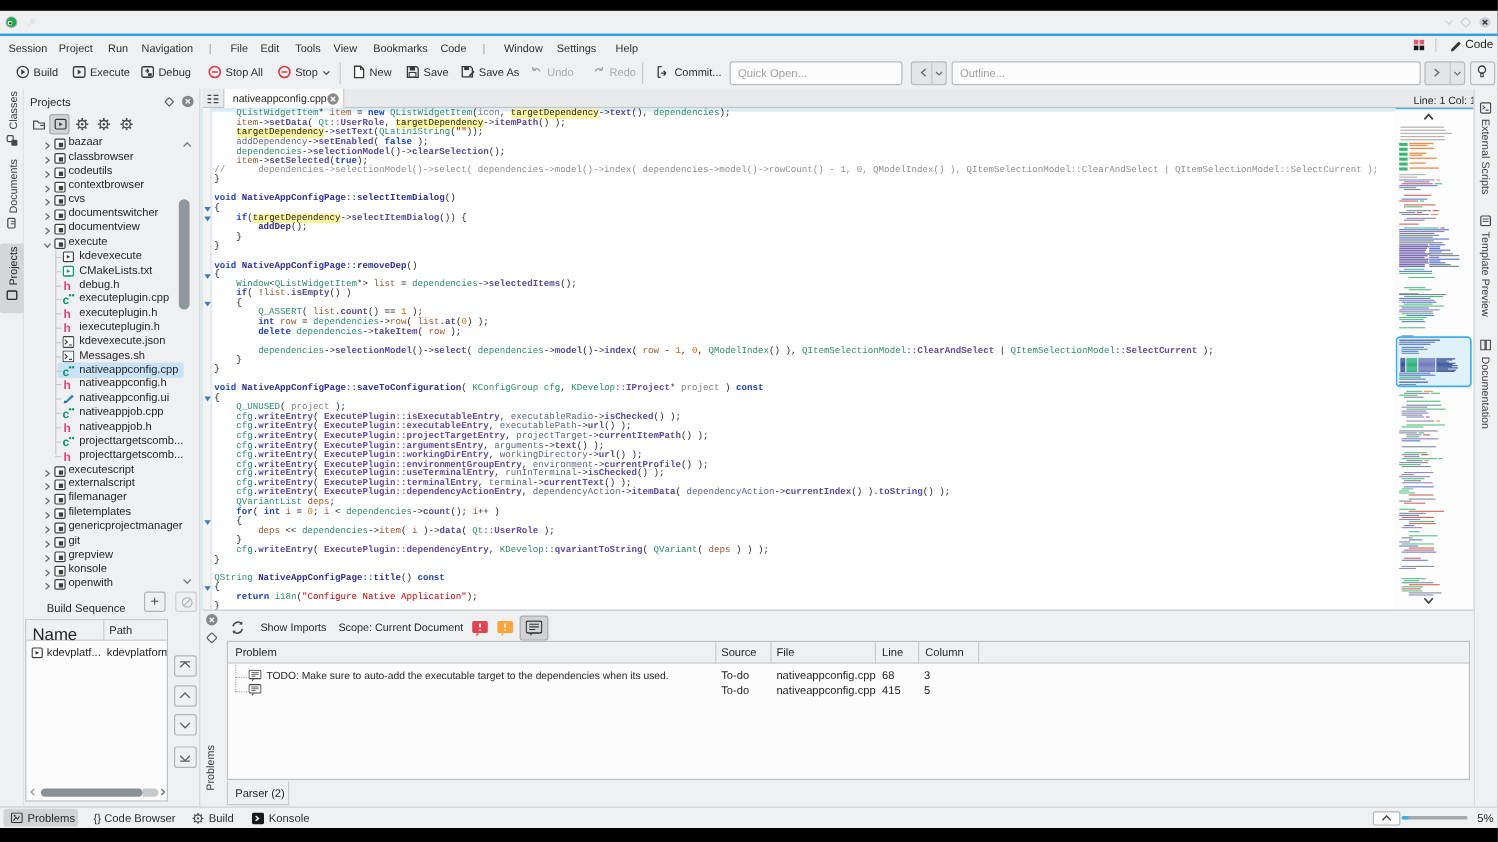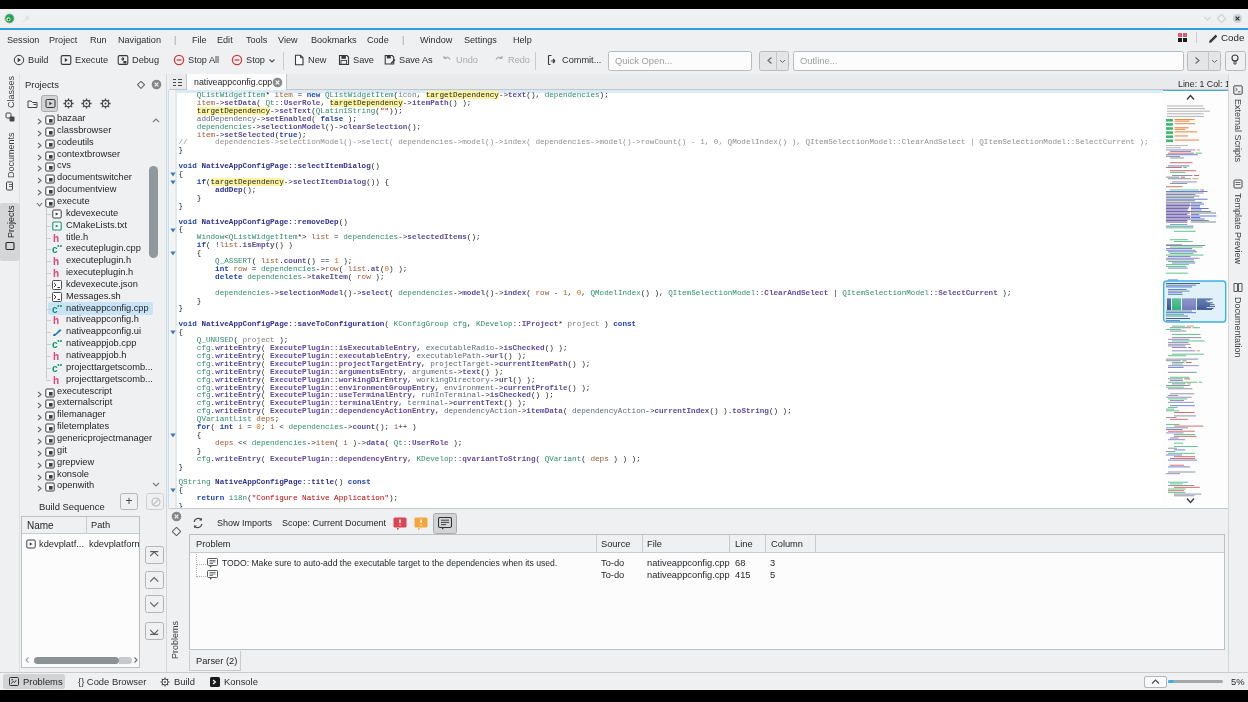--- a/index.html
+++ b/index.html
@@ -420,21 +420,21 @@
       </span>
       <span style="position:absolute;left:14px;top:-1px;font-size:9.3px;white-space:nowrap;overflow:hidden;max-width:100px">CMakeLists.txt</span>
     </div>
 <div class="abs" style="left:46px;top:228.5px;width:5px;height:1px;background:#c9cbcd"></div>
 <div class="abs" style="left:52px;top:223.5px;width:120px;height:12px">
       <span style="position:absolute;left:0px;top:0px;width:10px;height:10px">
         <svg width="10" height="10">
           <text x="1" y="9" font-size="10" font-weight="bold" fill="#e0447c" font-family="Liberation Sans">h</text>
         </svg>
       </span>
-      <span style="position:absolute;left:14px;top:-1px;font-size:9.3px;white-space:nowrap;overflow:hidden;max-width:100px">title.h</span>
+      <span style="position:absolute;left:14px;top:-1px;font-size:9.3px;white-space:nowrap;overflow:hidden;max-width:100px">debug.h</span>
     </div>
 <div class="abs" style="left:46px;top:240.3px;width:5px;height:1px;background:#c9cbcd"></div>
 <div class="abs" style="left:52px;top:235.3px;width:120px;height:12px">
       <span style="position:absolute;left:0px;top:0px;width:10px;height:10px">
         <svg width="10" height="10">
           <text x="0" y="9" font-size="10" font-weight="bold" fill="#0e9671" font-family="Liberation Sans">c</text>
           <circle cx="6.4" cy="2" r="1" fill="#0e9671"></circle>
           <circle cx="9" cy="2" r="1" fill="#0e9671"></circle>
         </svg>
       </span>
@@ -690,21 +690,21 @@
 <div class="abs" style="left:39px;top:492px;font-size:9.4px;color:#232629">Build Sequence</div>
 <div class="abs" style="left:120px;top:484px;width:18px;height:17px;background:#eff0f1;border:1px solid #b2b5b7;border-radius:2.5px;text-align:center;font-size:12px;line-height:15px;color:#44484b">+</div>
 <div class="abs" style="left:146px;top:484px;width:18px;height:17px;background:#eff0f1;border:1px solid #cdd0d2;border-radius:2.5px">
       <svg width="16" height="15" style="position:absolute;left:1px;top:1px">
         <circle cx="8" cy="7" r="4" stroke="#b7babc" stroke-width="1.1" fill="none"></circle>
         <path d="M5.4 9.6 L10.6 4.4" stroke="#b7babc" stroke-width="1.1"></path>
       </svg>
     </div>
 <div class="abs" style="left:21px;top:507px;width:119px;height:152px;background:#fcfcfc;border:1px solid #bdc0c2"></div>
 <div class="abs" style="left:22px;top:508px;width:117px;height:17px;background:#eff0f1;border-bottom:1px solid #c9cbcd"></div>
-<div class="abs" style="left:27px;top:511px;font-size:10px;color:#232629">Name</div>
+<div class="abs" style="left:27px;top:511px;font-size:14px;color:#232629">Name</div>
 <div class="abs" style="left:86px;top:508px;width:1px;height:17px;background:#c9cbcd"></div>
 <div class="abs" style="left:91px;top:511px;font-size:9.3px;color:#232629">Path</div>
 <div class="abs" style="left:26px;top:530px;width:10px;height:10px">
       <svg width="10" height="10">
         <rect x="0.8" y="1" width="8.4" height="8" rx="1" stroke="#3a3e41" stroke-width="1" fill="#fff"></rect>
         <path d="M3.6 3.4 L6.6 5 L3.6 6.6 Z" fill="#3a3e41"></path>
       </svg>
     </div>
 <div class="abs" style="left:39px;top:530px;font-size:9.3px;color:#232629">kdevplatf...</div>
 <div class="abs" style="left:89px;top:530px;width:50px;height:11px;overflow:hidden;font-size:9.3px;color:#232629">kdevplatform</div>

